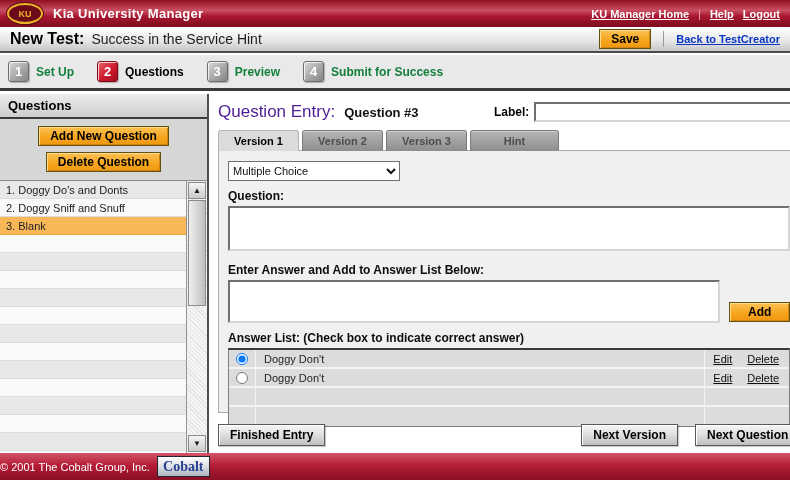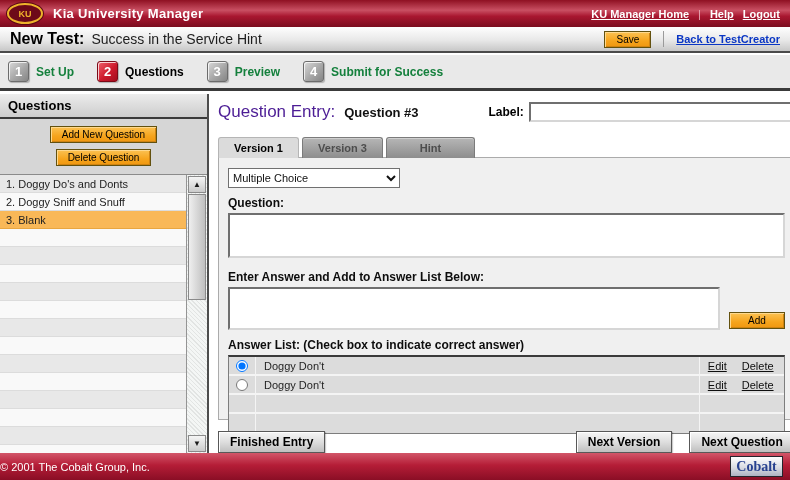--- a/index.html
+++ b/index.html
@@ -23,21 +23,21 @@
   .hdr-pipe { color:#e7aab4; font-weight:normal; }
 
   
   .title-bar { position:absolute; top:27px; left:0; right:0; height:26px;
     background:linear-gradient(to bottom,#fefefe 0%,#e8e8e8 55%,#c7c7c7 100%);
     border-bottom:2px solid #4a4a4a; display:flex; align-items:center; padding:0 10px; }
   .new-test { font-size:16px; font-weight:bold; color:#000; }
   .test-name { font-size:14px; color:#1d1d1d; margin-left:7px; }
   .orange-btn { background:linear-gradient(to bottom,#fbc253 0%,#f6a41c 60%,#ef9710 100%);
     border:1px solid #63510f; box-shadow:inset 1px 1px 0 #ffd98d, inset -1px -1px 0 #cf8311;
-    color:#000; font-weight:normal; font-size:10px; padding:2px 11px; font-family:inherit; cursor:pointer;text-align:center; }
+    color:#000; font-weight:bold; font-size:12px; padding:2px 11px; font-family:inherit; cursor:pointer;text-align:center; }
   .save-btn { margin-left:auto; }
   .tb-divider { width:1px; height:16px; background:#9a9a9a; margin:0 12px; }
   .back-link { color:#0a36c4; font-size:11px; font-weight:bold; text-decoration:underline; }
 
   
   .steps { position:absolute; top:55px; left:0; right:0; height:36px; background:#e9e9e9;
     border-bottom:3px solid #3a3a3a; display:flex; align-items:center; padding-left:8px; gap:23px; }
   .step { display:flex; align-items:center; gap:7px; }
   .step-num { width:21px; height:21px; border-radius:3px;
     background:linear-gradient(135deg,#d9d9d9 0%,#a7a7a7 55%,#858585 100%);
@@ -83,21 +83,21 @@
   .qe-title { font-size:17px; font-weight:normal; color:#4c1d95; }
   .qe-sub { font-size:13px; font-weight:bold; color:#111; margin-left:9px; }
   .label-field { margin-left:auto; display:flex; align-items:center; gap:5px; }
   .label-field .fld-inline-label { font-size:12px; font-weight:bold; }
   .sunken { border:2px solid #6f6f6f; border-bottom-color:#d6d6d6; border-right-color:#d6d6d6;
     background:#fff; font-size:12px; font-family:inherit; }
   .label-input { width:266px; height:20px; padding:0 3px; }
 
   .tabs { display:flex; gap:3px; margin-top:5px; flex:0 0 auto; position:relative; z-index:2; }
   .tab { width:81px; height:21px; display:flex; align-items:center; justify-content:center;
-    font-size:11px; font-weight:bold; border-radius:3px 3px 0 0; cursor:pointer;margin-top:7px; }
+    font-size:11px; font-weight:bold; border-radius:3px 3px 0 0; cursor:pointer; }
   .tab.active { background:#dbdbdb; color:#000; border:1px solid #b5b5b5; border-bottom:none; }
   .tab.inactive { background:linear-gradient(to bottom,#b6b6b6,#8d8d8d); color:#4d4d4d;
     border:1px solid #7b7b7b; border-bottom:none; box-shadow:inset 0 1px 0 #cfcfcf; }
   .tab.wide { width:89px; }
 
   .panel { background:#f0f0f0; border:1px solid #ababab; margin-top:-1px; padding:10px 9px 6px;
     height:263px; flex:0 0 auto; }
   .qtype-select { width:172px; height:20px; font-size:11px; font-family:inherit;
     border:1px solid #707070; background:#fff; color:#111; }
   .fld-label { font-size:12px; font-weight:bold; color:#0d0d0d; }
@@ -125,21 +125,21 @@
   .bottom-buttons { display:flex; align-items:center; margin-top:11px; flex:0 0 auto; }
   .gray-btn { background:linear-gradient(to bottom,#f6f6f6 0%,#dedede 50%,#bfbfbf 100%);
     border:1px solid #585858; box-shadow:inset 1px 1px 0 #ffffff, 1px 1px 1px rgba(0,0,0,.2);
     font-size:12px; font-weight:bold; color:#000; padding:3px 11px; font-family:inherit; cursor:pointer; }
   .btn-spacer { flex:1; }
   .gray-btn + .gray-btn { margin-left:17px; }
 
   
   .footer { position:absolute; bottom:0; left:0; right:0; height:27px;
     background:linear-gradient(to bottom,#d25669 0%,#b51d37 45%,#8a0e25 100%);
-    display:flex; align-items:center; justify-content:space-between; padding-right:7px; gap:7px; }
+    display:flex; align-items:center; justify-content:flex-start; padding-right:7px; gap:7px; }
   .copyright { color:#fff; font-size:11px; }
   .cobalt-logo { width:53px; height:21px; background:linear-gradient(to bottom,#ffffff 0%,#d8dbe2 55%,#aeb2c2 100%);
     border:1px solid #24242c; display:flex; align-items:center; justify-content:center;
     font-family:"Liberation Serif", serif; font-weight:bold; font-size:14px; color:#27418f; }
 </style>
 </head>
 <body>
 
 <div class="page">
 
@@ -222,20 +222,21 @@
         <span class="qe-title">Question Entry:</span>
         <span class="qe-sub">Question #3</span>
         <div class="label-field">
           <span class="fld-inline-label">Label:</span>
           <input class="sunken label-input" type="text" value="" style="">
         </div>
       </div>
 
       <div class="tabs">
         <div class="tab active">Version 1</div>
+        <div class="tab inactive">Version 2</div>
         <div class="tab inactive">Version 3</div>
         <div class="tab inactive wide">Hint</div>
       </div>
 
       <div class="panel">
         <select class="qtype-select">
           <option>Multiple Choice</option>
         </select>
 
         <div class="fld-label mt mb">Question:</div>

